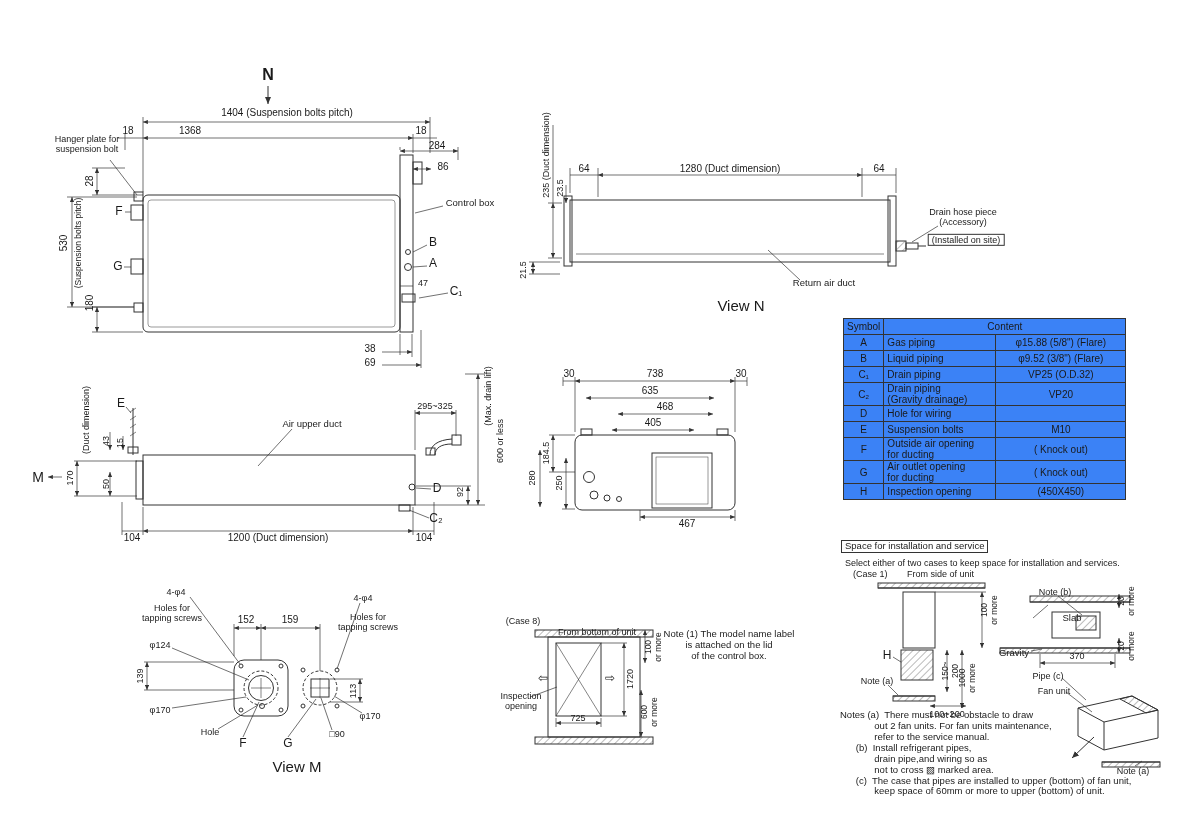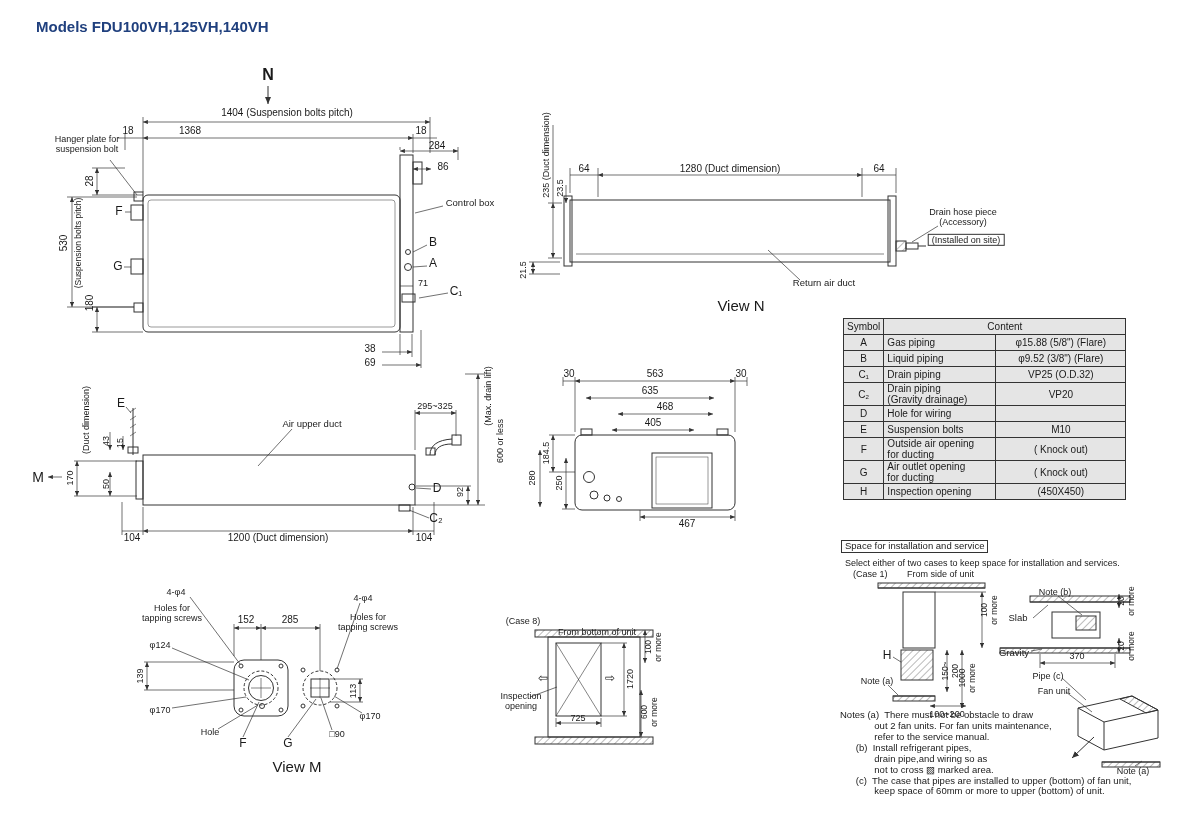--- a/index.html
+++ b/index.html
@@ -9,21 +9,21 @@
   .t{position:absolute;font-size:10px;line-height:1.15;white-space:pre-line;
      transform:translate(-50%,-50%);text-align:center;}
   .v{transform:translate(-50%,-50%) rotate(-90deg);}
   .tl{transform:none;text-align:left;}
   .pre{white-space:pre;}
   .s8{font-size:8.5px}.s9{font-size:9px}.s95{font-size:9.5px}
   .s12{font-size:12px}.s14{font-size:14px}.s15{font-size:15px}.s16{font-size:16px}
   .fw{font-weight:bold}
   .box{border:1px solid #333;padding:0 3px;background:#fff;}
   .title{position:absolute;left:36px;top:18px;font-size:15px;font-weight:bold;color:#20407e;}
-  table.sym{position:absolute;left:843px;top:318px;border-collapse:collapse;background:#e5e5e5;}
+  table.sym{position:absolute;left:843px;top:318px;border-collapse:collapse;background:#3b82f6;}
   .sym th,.sym td{border:1px solid #333;font-size:10px;font-weight:normal;
      padding:0 3px;white-space:pre-line;line-height:1.1;height:15px;}
   .sym th{text-align:center;}
   .sym td.c{text-align:center;}
 </style>
 </head>
 <body>
 
 <div class="stage">
 
@@ -232,41 +232,40 @@
   </g>
   <path d="M1078,708 1132,696 1158,710 1104,722 Z"></path>
   <path d="M1078,708 1078,736 1104,750 1104,722 M1104,750 1158,738 1158,710"></path>
   <path d="M1132,696 1158,710 1146,713 1120,699 Z" fill="url(#hx)"></path>
   <line x1="1094" y1="737" x2="1072" y2="758" marker-end="url(#ar)"></line>
   <rect x="1102" y="762" width="58" height="5" fill="url(#hx)"></rect>
   <line x1="1102" y1="762" x2="1160" y2="762"></line>
 </g>
 </svg>
 
-<div class="title">Models FDU100VH,125VH,140VH</div>
 
 <div class="t s16 fw" style="left:268px;top:75px">N</div>
 <div class="t" style="left:287px;top:113px">1404 (Suspension bolts pitch)</div>
 <div class="t" style="left:128px;top:131px">18</div>
 <div class="t" style="left:190px;top:131px">1368</div>
 <div class="t" style="left:421px;top:131px">18</div>
 <div class="t" style="left:437px;top:146px">284</div>
 <div class="t" style="left:443px;top:167px">86</div>
 <div class="t s9" style="left:87px;top:144px">Hanger plate for
 suspension bolt</div>
 <div class="t v" style="left:90px;top:181px">28</div>
 <div class="t v" style="left:64px;top:243px">530</div>
 <div class="t v s8" style="left:79px;top:243px">(Suspension bolts pitch)</div>
 <div class="t v" style="left:90px;top:303px">180</div>
 <div class="t s12" style="left:119px;top:212px">F</div>
 <div class="t s12" style="left:118px;top:267px">G</div>
 <div class="t s95" style="left:470px;top:203px">Control box</div>
 <div class="t s12" style="left:433px;top:243px">B</div>
 <div class="t s12" style="left:433px;top:264px">A</div>
-<div class="t s9" style="left:423px;top:283px">71</div>
+<div class="t s9" style="left:423px;top:283px">47</div>
 <div class="t s12" style="left:456px;top:292px">C₁</div>
 <div class="t" style="left:370px;top:349px">38</div>
 <div class="t" style="left:370px;top:363px">69</div>
 
 <div class="t v s9" style="left:546px;top:155px" able="false">235 (Duct dimension)</div>
 <div class="t v s9" style="left:560px;top:188px">23.5</div>
 <div class="t" style="left:584px;top:169px">64</div>
 <div class="t" style="left:730px;top:169px">1280 (Duct dimension)</div>
 <div class="t" style="left:879px;top:169px">64</div>
 <div class="t v s9" style="left:523px;top:270px">21.5</div>
@@ -289,34 +288,34 @@
 <div class="t v s9" style="left:500px;top:441px">600 or less</div>
 <div class="t v s9" style="left:460px;top:492px">92</div>
 <div class="t v s9" style="left:532px;top:478px">280</div>
 <div class="t s12" style="left:437px;top:489px">D</div>
 <div class="t s12" style="left:436px;top:519px">C₂</div>
 <div class="t" style="left:132px;top:538px">104</div>
 <div class="t" style="left:278px;top:538px">1200 (Duct dimension)</div>
 <div class="t" style="left:424px;top:538px">104</div>
 
 <div class="t" style="left:569px;top:374px">30</div>
-<div class="t" style="left:655px;top:374px">563</div>
+<div class="t" style="left:655px;top:374px">738</div>
 <div class="t" style="left:741px;top:374px">30</div>
 <div class="t" style="left:650px;top:391px">635</div>
 <div class="t" style="left:665px;top:407px">468</div>
 <div class="t" style="left:653px;top:423px">405</div>
 <div class="t v s9" style="left:546px;top:453px">184.5</div>
 <div class="t v s9" style="left:559px;top:483px">250</div>
 <div class="t" style="left:687px;top:524px">467</div>
 
 <div class="t s9" style="left:176px;top:592px">4-φ4</div>
 <div class="t s9" style="left:172px;top:613px">Holes for
 tapping screws</div>
 <div class="t" style="left:246px;top:620px">152</div>
-<div class="t" style="left:290px;top:620px">285</div>
+<div class="t" style="left:290px;top:620px">159</div>
 <div class="t s9" style="left:363px;top:598px">4-φ4</div>
 <div class="t s9" style="left:368px;top:622px">Holes for
 tapping screws</div>
 <div class="t s9" style="left:160px;top:645px">φ124</div>
 <div class="t v s9" style="left:140px;top:676px">139</div>
 <div class="t s9" style="left:160px;top:710px">φ170</div>
 <div class="t s9" style="left:210px;top:732px">Hole</div>
 <div class="t s12" style="left:243px;top:744px">F</div>
 <div class="t s12" style="left:288px;top:744px">G</div>
 <div class="t v s9" style="left:353px;top:691px">113</div>
@@ -329,27 +328,30 @@
 <div class="t s9" style="left:521px;top:701px">Inspection
 opening</div>
 <div class="t s9" style="left:578px;top:718px">725</div>
 <div class="t v s9" style="left:630px;top:679px">1720</div>
 <div class="t v s8" style="left:654px;top:647px">100
 or more</div>
 <div class="t v s8" style="left:650px;top:712px">600
 or more</div>
 <div class="t s12" style="left:543px;top:679px">⇦</div>
 <div class="t s12" style="left:610px;top:679px">⇨</div>
+<div class="t s95" style="left:729px;top:645px">Note (1) The model name label
+is attached on the lid
+of the control box.</div>
 
 <div class="t tl s95 box" style="left:841px;top:540px">Space for installation and service</div>
 <div class="t tl s9" style="left:845px;top:558px">Select either of two cases to keep space for installation and services.</div>
 <div class="t tl s9" style="left:853px;top:569px">(Case 1)</div>
 <div class="t tl s9" style="left:907px;top:569px">From side of unit</div>
 <div class="t s9" style="left:1055px;top:592px">Note (b)</div>
-<div class="t s95" style="left:1018px;top:618px">Slab</div>
+<div class="t s95" style="left:1072px;top:618px">Slab</div>
 <div class="t s95" style="left:1014px;top:653px">Gravity</div>
 <div class="t v s8" style="left:990px;top:610px">100
 or more</div>
 <div class="t v s8" style="left:1127px;top:601px">20
 or more</div>
 <div class="t s9" style="left:1077px;top:656px">370</div>
 <div class="t v s8" style="left:1127px;top:646px">20
 or more</div>
 <div class="t s12" style="left:887px;top:656px">H</div>
 <div class="t v s8" style="left:951px;top:671px">150~

